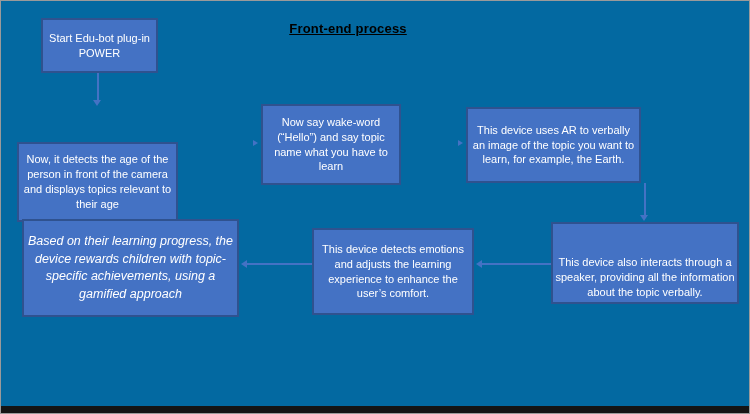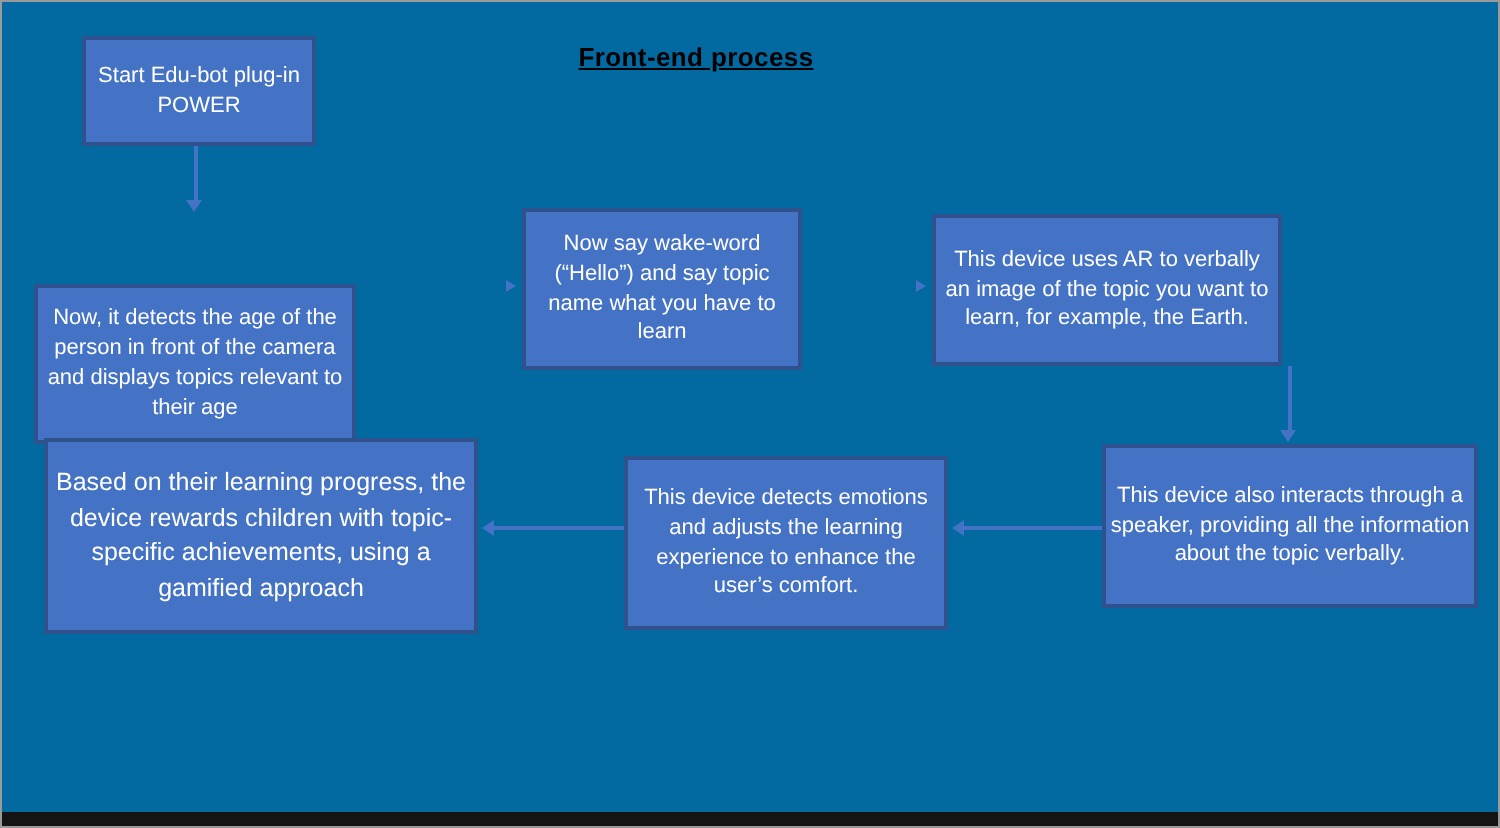--- a/index.html
+++ b/index.html
@@ -25,21 +25,21 @@
     position:absolute;
     background:#4472C4;
     border:2px solid #2F528F;
     box-sizing:border-box;
     color:#ffffff;
     display:flex;align-items:center;justify-content:center;
     text-align:center;
     font-size:11px;line-height:1.35;
     padding:2px 2px;
   }
-  .node.large{font-size:12.5px;line-height:1.4;}
+  .node.large{font-size:12.5px;line-height:1.4;font-style:italic;}
   .vline{position:absolute;width:1.5px;background:#4472C4;}
   .hline{position:absolute;height:1.5px;background:#4472C4;}
   .ah{position:absolute;width:0;height:0;}
   .ah.down{border-left:4.5px solid transparent;border-right:4.5px solid transparent;border-top:6px solid #4472C4;}
   .ah.left{border-top:4px solid transparent;border-bottom:4px solid transparent;border-right:6px solid #4472C4;}
   .ah.right{border-top:3.5px solid transparent;border-bottom:3.5px solid transparent;border-left:5px solid #4472C4;}
   .bottom-bar{
     position:absolute;left:0;bottom:0;width:100%;height:7px;
     background:#141414;
   }
@@ -60,21 +60,21 @@
   </div>
 
   <div class="node" style="left:260px;top:103px;width:140px;height:81px;">
     <span>Now say wake-word (“Hello”) and say topic name what you have to learn</span>
   </div>
 
   <div class="node" style="left:465px;top:106px;width:175px;height:76px;">
     <span>This device uses AR to verbally an image of the topic you want to learn, for example, the Earth.</span>
   </div>
 
-  <div class="node" style="left:550px;top:221px;width:188px;height:82px;">
+  <div class="node" style="left:550px;top:221px;width:188px;height:82px;align-items:flex-end;">
     <span>This device also interacts through a speaker, providing all the information about the topic verbally.</span>
   </div>
 
   <div class="node" style="left:311px;top:227px;width:162px;height:87px;">
     <span>This device detects emotions and adjusts the learning experience to enhance the user’s comfort.</span>
   </div>
 
   <div class="node large" style="left:21px;top:218px;width:217px;height:98px;">
     <span>Based on their learning progress, the device rewards children with topic-specific achievements, using a gamified approach</span>
   </div>

